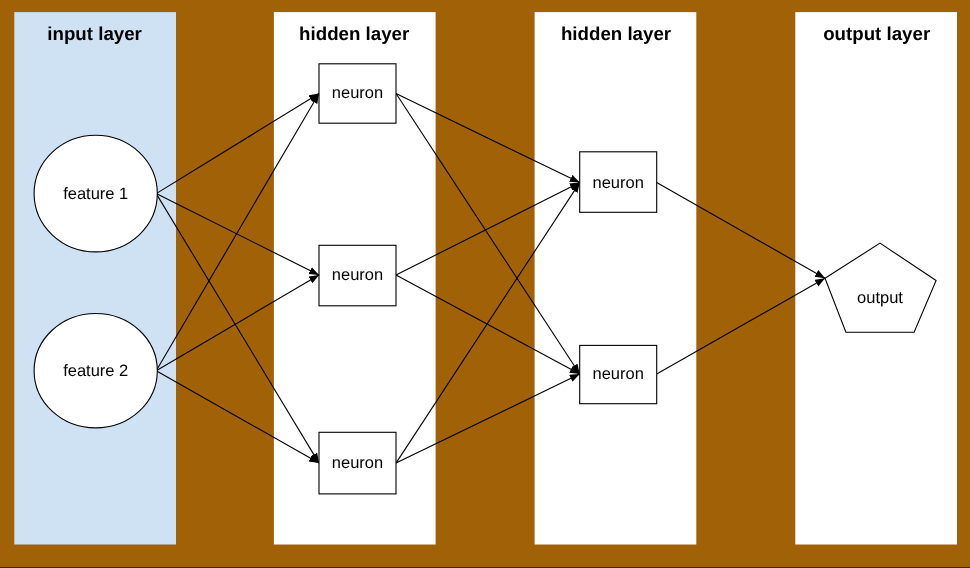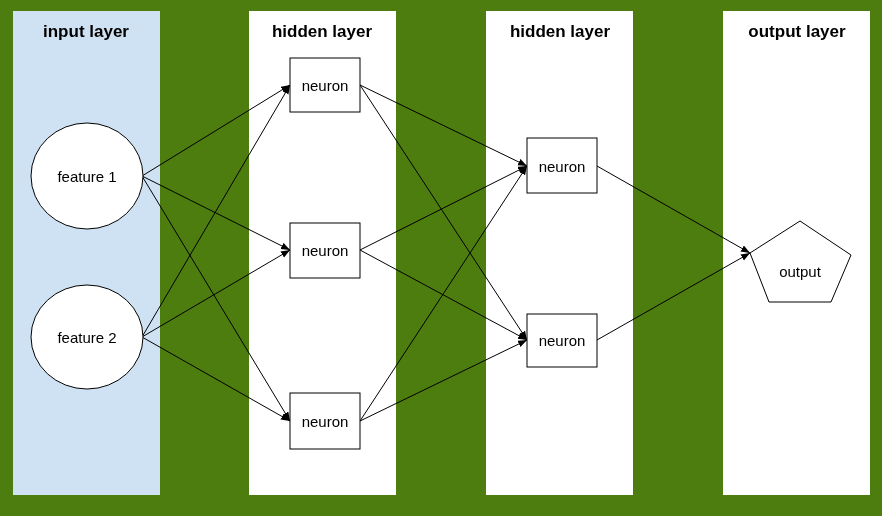--- a/index.html
+++ b/index.html
@@ -4,21 +4,21 @@
 <style>
   html, body {
     margin: 0;
     padding: 0;
     background: #000000;
   }
   .stage {
     position: relative;
     width: 882px;
     height: 516px;
-    background: #4d7c0f;
+    background: #a16207;
     font-family: "Liberation Sans", sans-serif;
   }
   svg { display: block; }
   text {
     font-family: "Liberation Sans", sans-serif;
     fill: #000000;
   }
   .layer-title {
     font-size: 17px;
     font-weight: bold;

